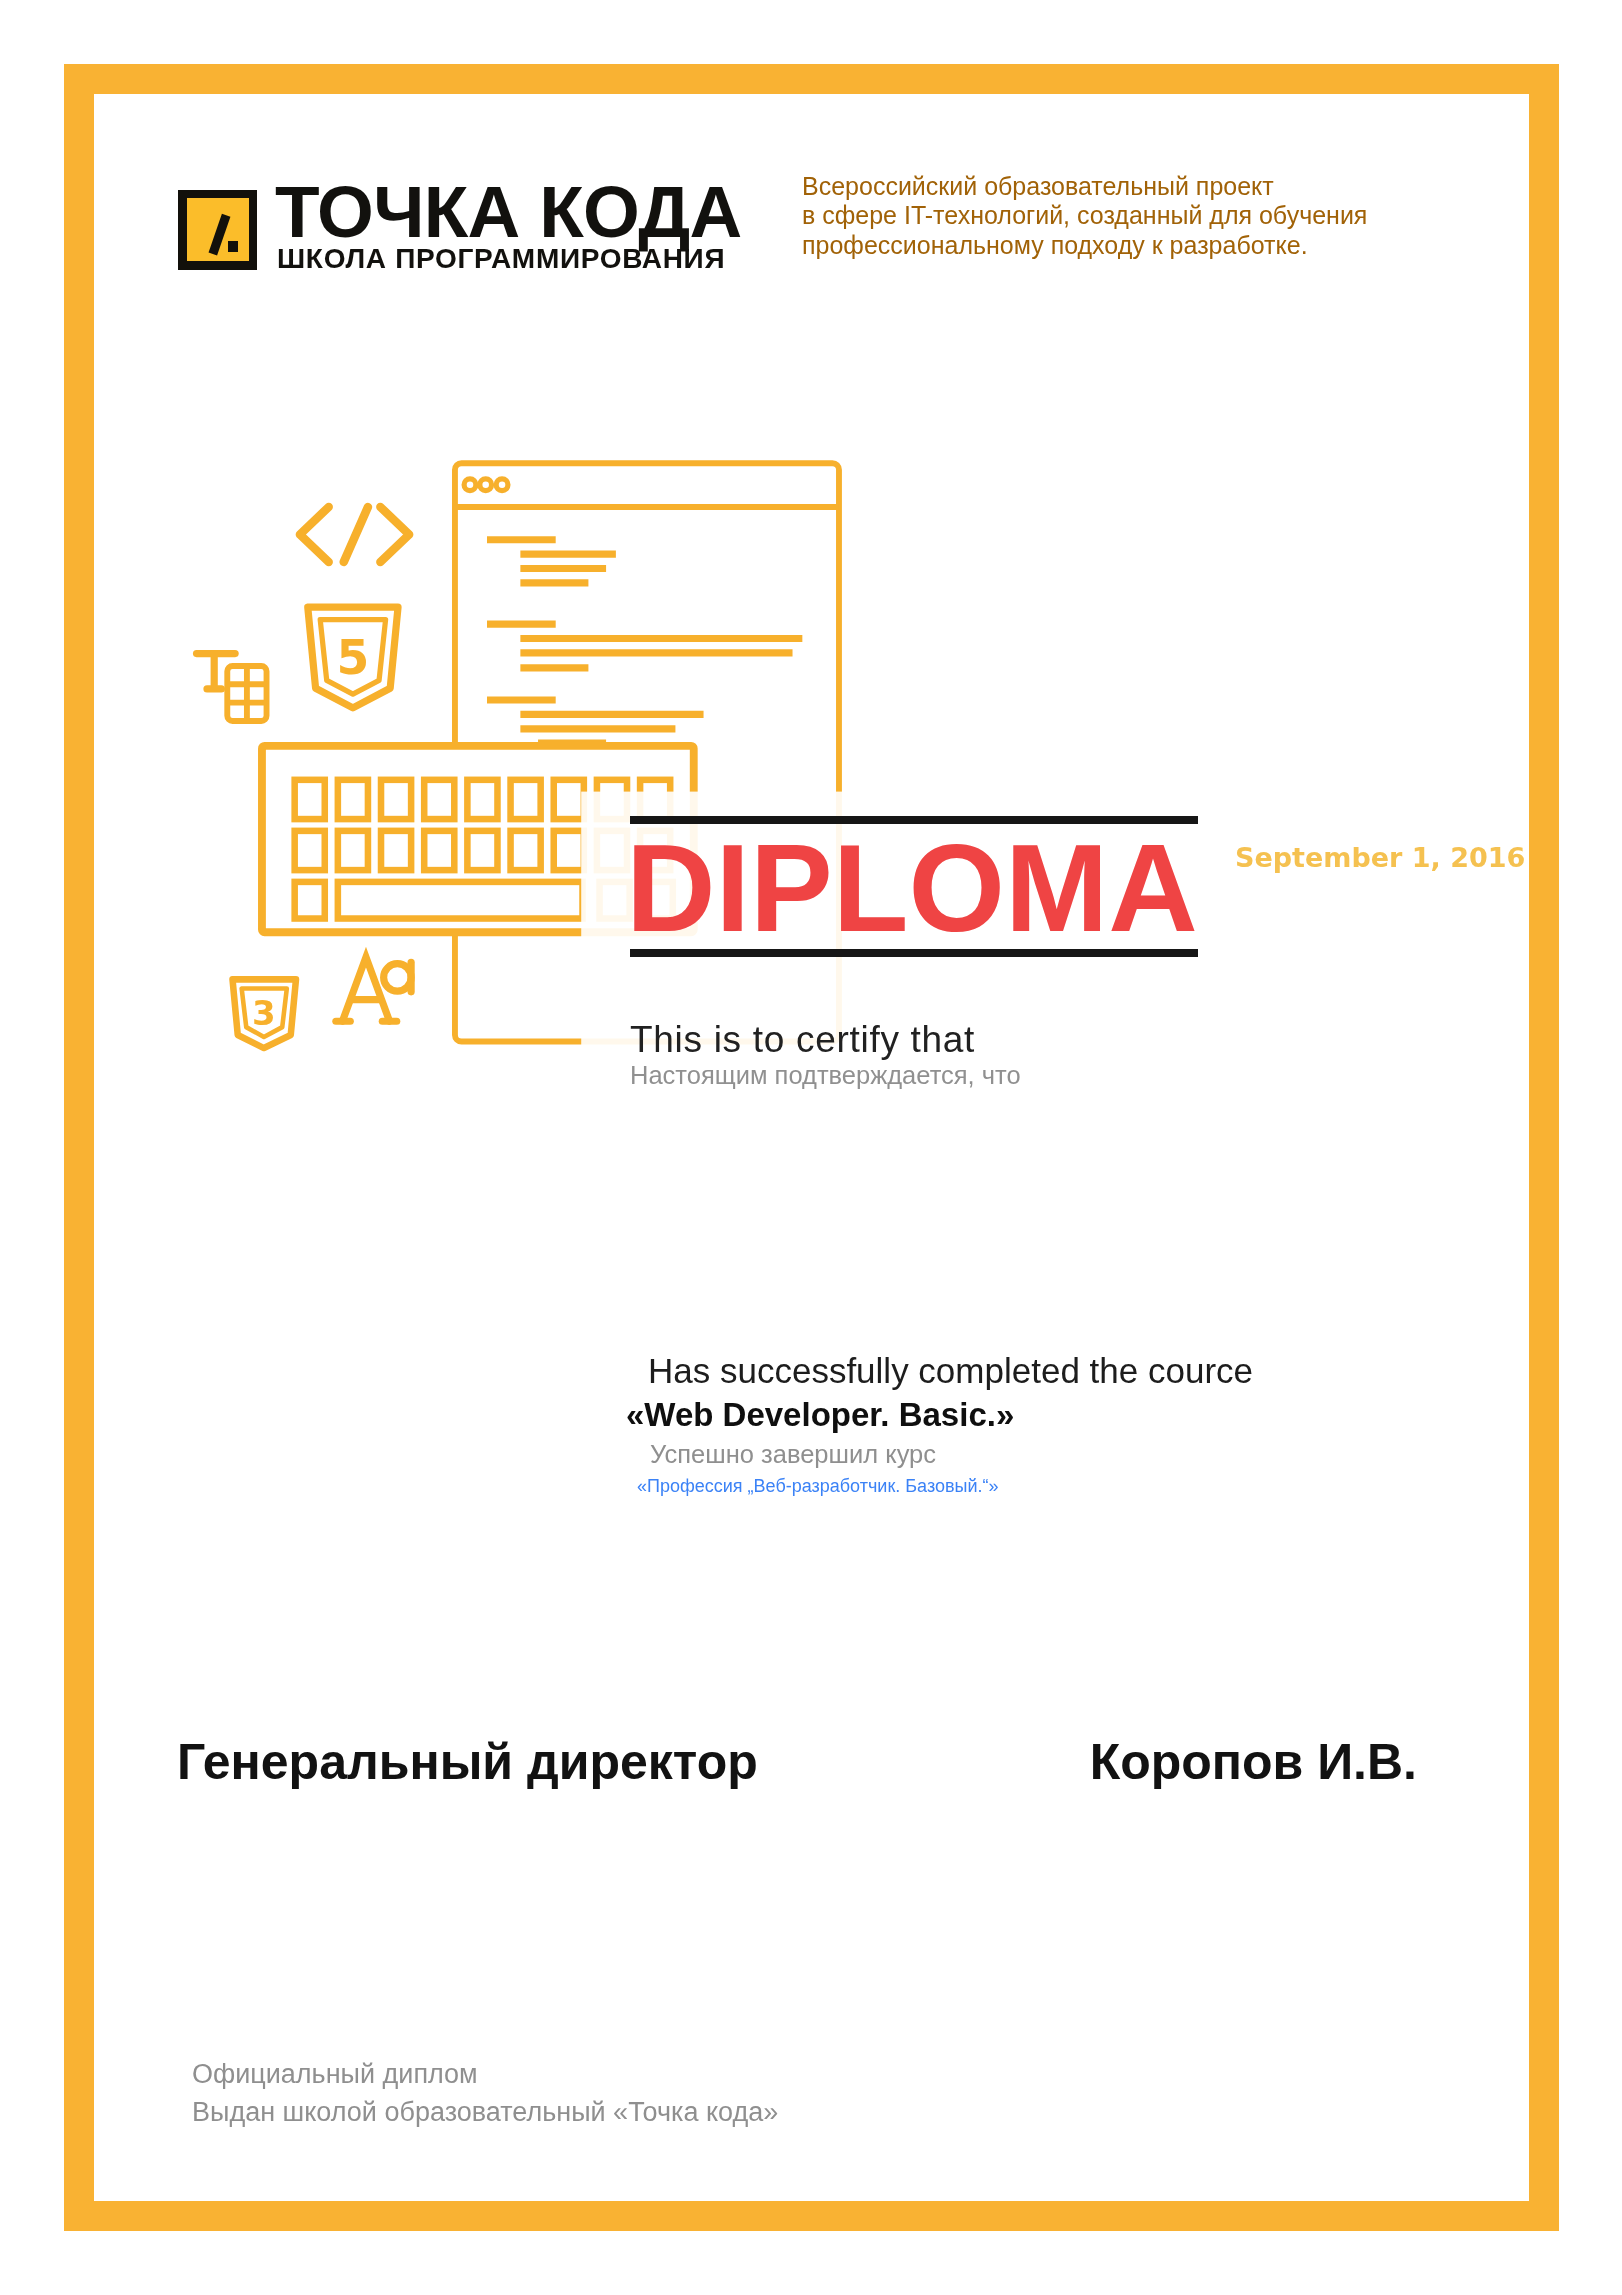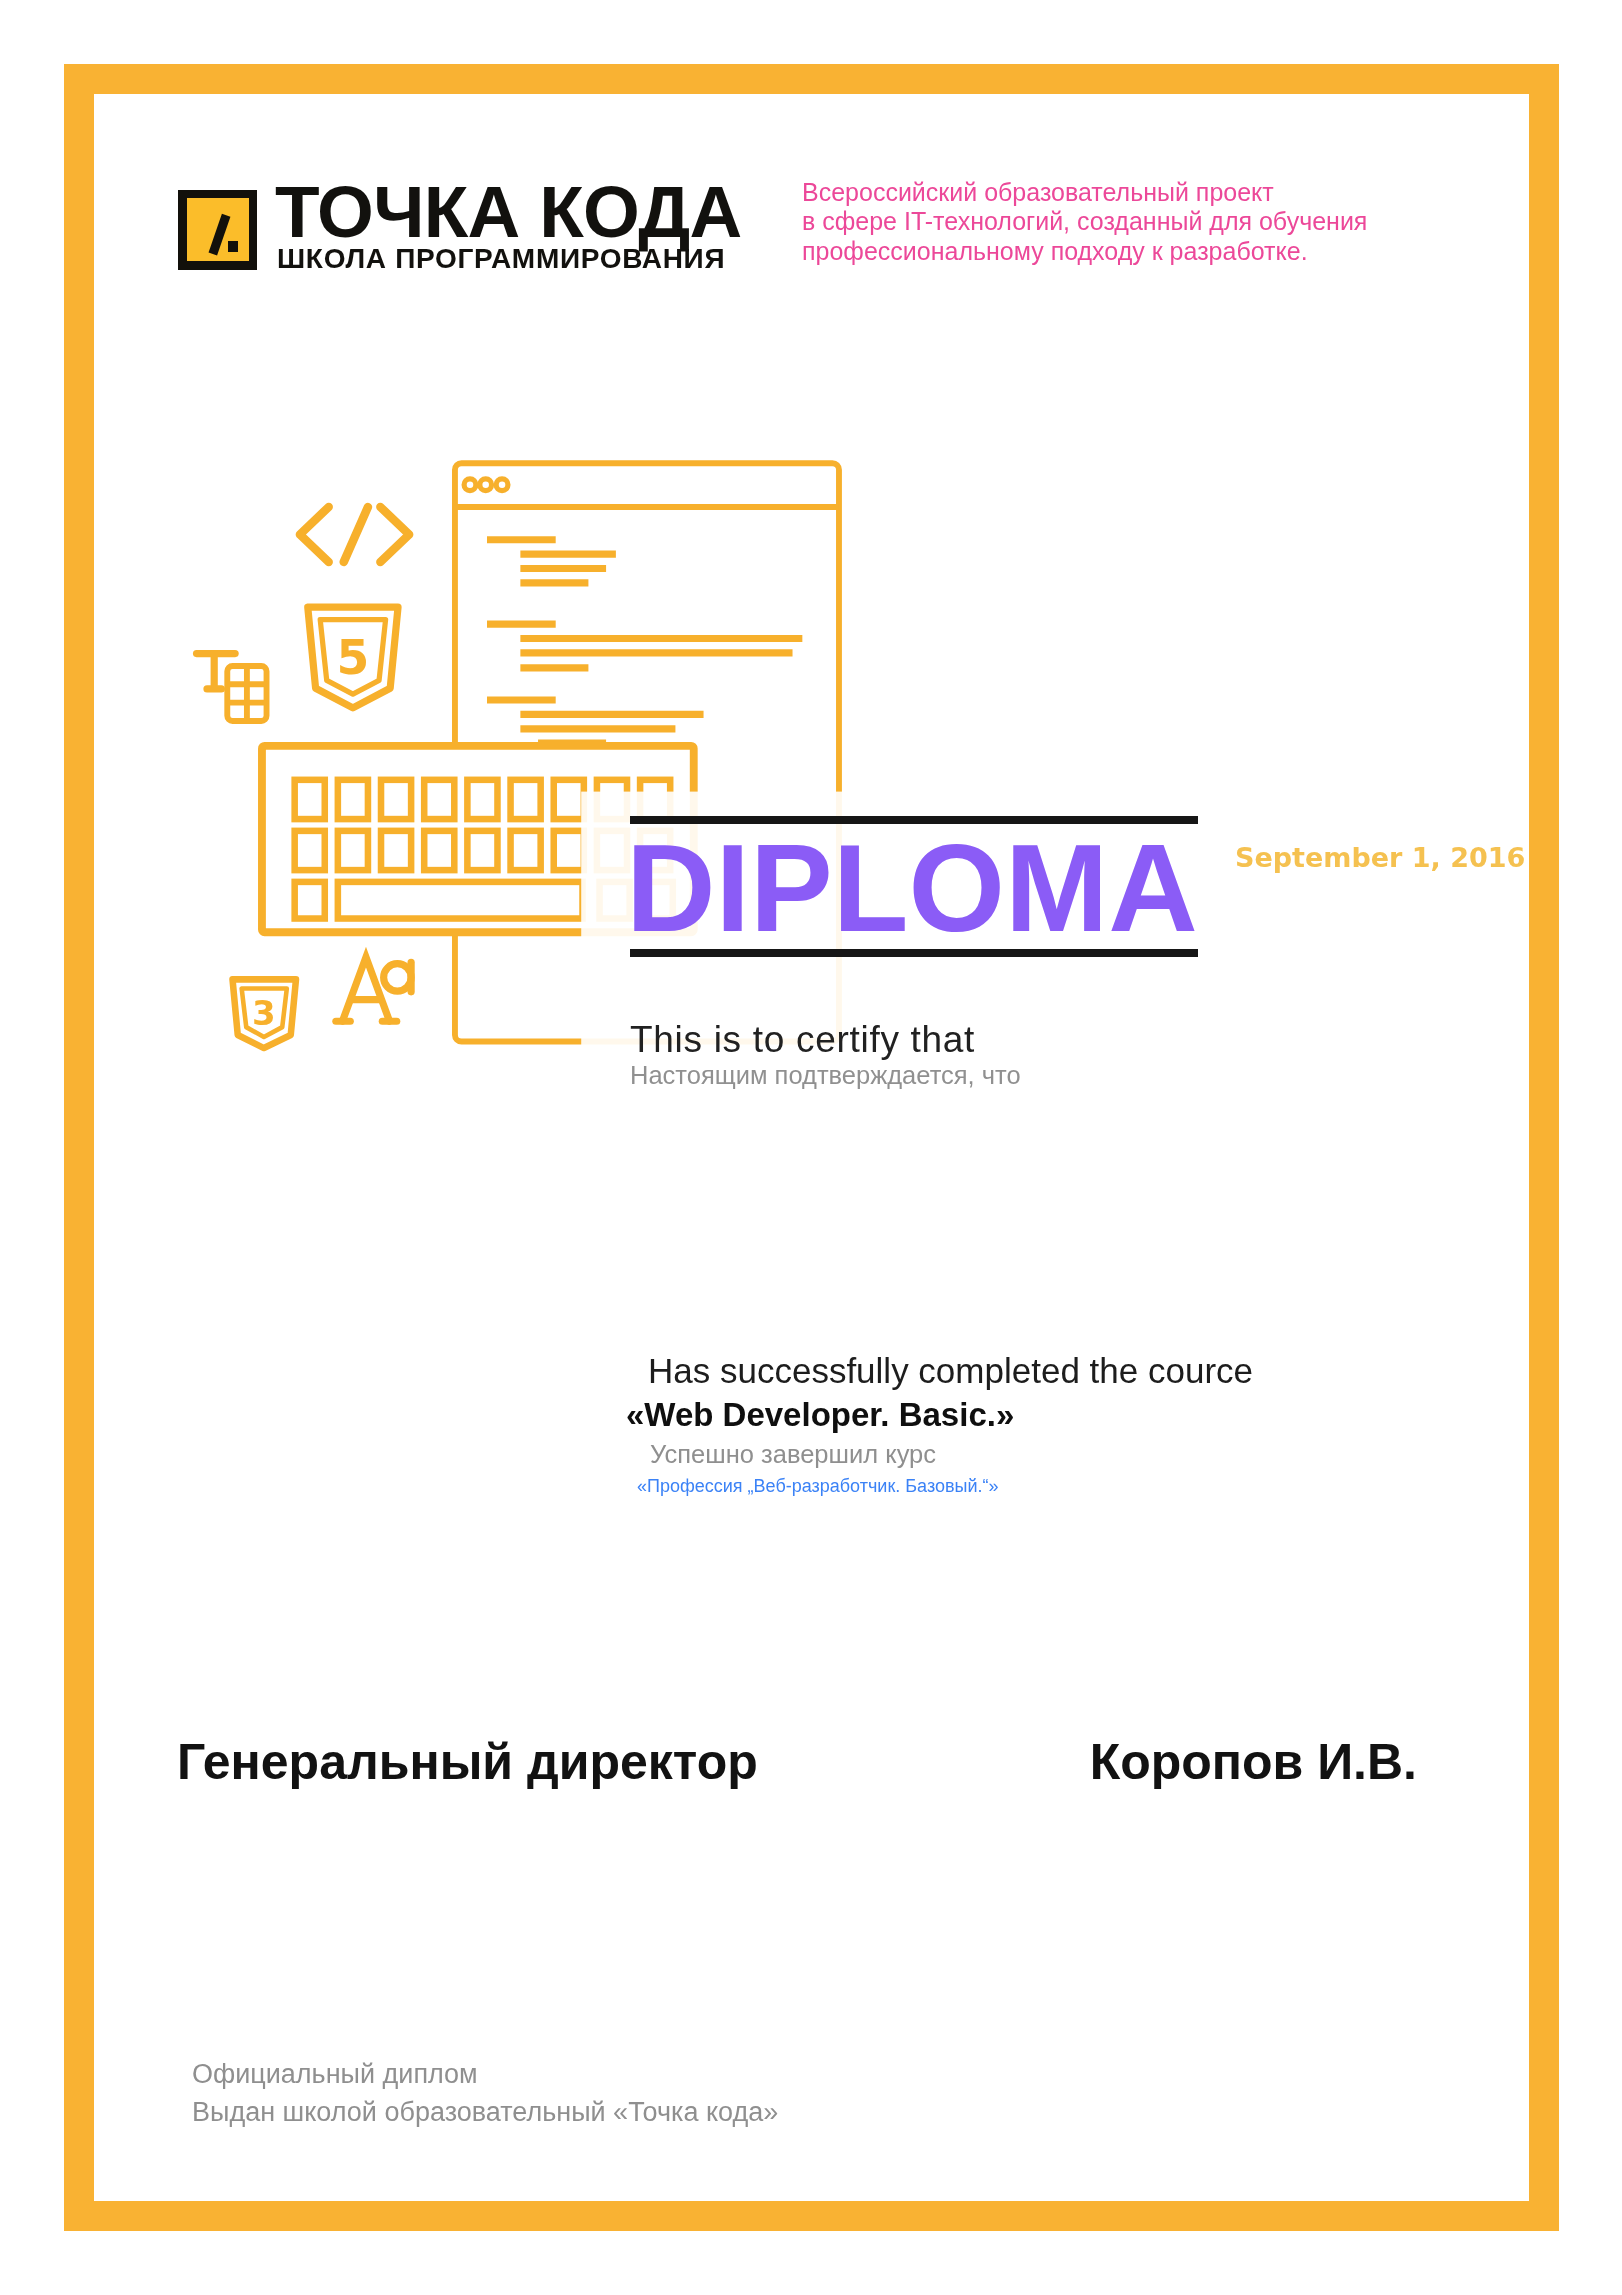--- a/index.html
+++ b/index.html
@@ -17,26 +17,26 @@
     border:30px solid #F9B233;
     box-sizing:border-box;
   }
   
   #logo-mark{left:178px;top:190px;width:79px;height:80px;background:#12100b;}
   #logo-mark-inner{left:8.5px;top:7.9px;width:62px;height:63px;background:#FBBD2A;}
   #logo-slash{left:28px;top:16.4px;width:8.5px;height:41px;background:#12100b;transform:rotate(19deg);}
   #logo-dot{left:41px;top:43px;width:10.5px;height:11px;background:#12100b;}
   #brand-name{left:275px;top:175px;font-size:73px;line-height:1;font-weight:800;letter-spacing:-0.7px;color:#12110e;white-space:nowrap;}
   #brand-subtitle{left:277px;top:245px;font-size:28px;line-height:1;font-weight:700;letter-spacing:0.7px;color:#12110e;white-space:nowrap;}
-  #intro{left:802px;top:178px;width:654px;font-size:25px;line-height:29.4px;font-weight:400;color:#ec4899;}
+  #intro{left:802px;top:172px;width:654px;font-size:25px;line-height:29.4px;font-weight:400;color:#a16207;}
   
   .rule{left:630px;width:568px;height:7.9px;background:#161616;}
   #rule-top{top:816px;}
   #rule-bottom{top:949px;}
-  #diploma-title{left:626px;top:826px;font-size:124px;line-height:1;font-weight:700;letter-spacing:0px;color:#8b5cf6;white-space:nowrap;}
+  #diploma-title{left:626px;top:826px;font-size:124px;line-height:1;font-weight:700;letter-spacing:0px;color:#ef4444;white-space:nowrap;}
   #diploma-date{left:1235px;top:844px;font-family:"DejaVu Sans",sans-serif;font-size:27px;line-height:1;font-weight:700;color:#F5C150;white-space:nowrap;}
   #certify-en{left:630px;top:1021px;font-size:37px;line-height:1;font-weight:400;letter-spacing:0.7px;color:#212121;white-space:nowrap;}
   #certify-ru{left:630px;top:1063px;font-size:25.5px;line-height:1;font-weight:400;color:#909090;white-space:nowrap;}
   
   #course-en-1{left:648px;top:1353px;font-size:35px;line-height:1;font-weight:400;color:#1d1d1d;white-space:nowrap;}
   #course-en-2{left:626px;top:1398px;font-size:33px;line-height:1;font-weight:700;color:#0f0f0f;white-space:nowrap;}
   #course-ru-1{left:650px;top:1442px;font-size:25.5px;line-height:1;font-weight:400;color:#8F8F8F;white-space:nowrap;}
   #course-ru-2{left:637px;top:1477px;font-size:18px;line-height:1;font-weight:400;color:#3b82f6;white-space:nowrap;}
   
   #sign-role{left:177px;top:1737px;font-size:50px;line-height:1;font-weight:700;color:#121212;white-space:nowrap;}

